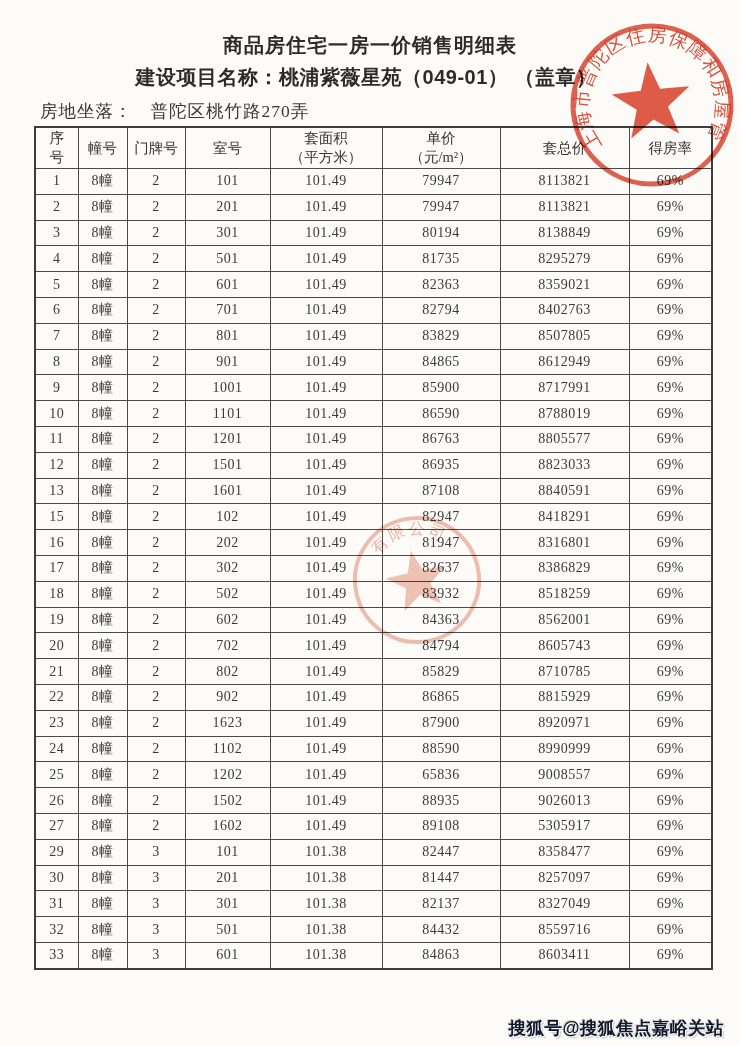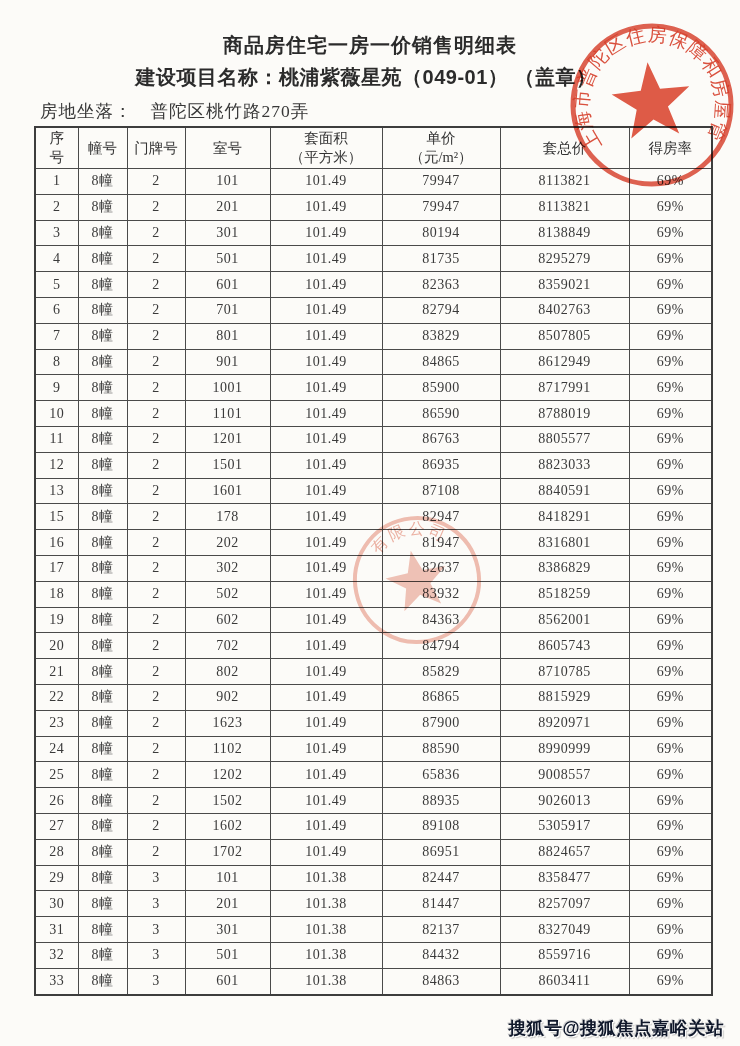--- a/index.html
+++ b/index.html
@@ -219,21 +219,21 @@
           <td>1601</td>
           <td>101.49</td>
           <td>87108</td>
           <td>8840591</td>
           <td>69%</td>
         </tr>
         <tr>
           <td>15</td>
           <td>8幢</td>
           <td>2</td>
-          <td>178</td>
+          <td>102</td>
           <td>101.49</td>
           <td>82947</td>
           <td>8418291</td>
           <td>69%</td>
         </tr>
         <tr>
           <td>16</td>
           <td>8幢</td>
           <td>2</td>
           <td>202</td>
@@ -343,30 +343,20 @@
           <td>69%</td>
         </tr>
         <tr>
           <td>27</td>
           <td>8幢</td>
           <td>2</td>
           <td>1602</td>
           <td>101.49</td>
           <td>89108</td>
           <td>5305917</td>
-          <td>69%</td>
-        </tr>
-        <tr>
-          <td>28</td>
-          <td>8幢</td>
-          <td>2</td>
-          <td>1702</td>
-          <td>101.49</td>
-          <td>86951</td>
-          <td>8824657</td>
           <td>69%</td>
         </tr>
         <tr>
           <td>29</td>
           <td>8幢</td>
           <td>3</td>
           <td>101</td>
           <td>101.38</td>
           <td>82447</td>
           <td>8358477</td>

